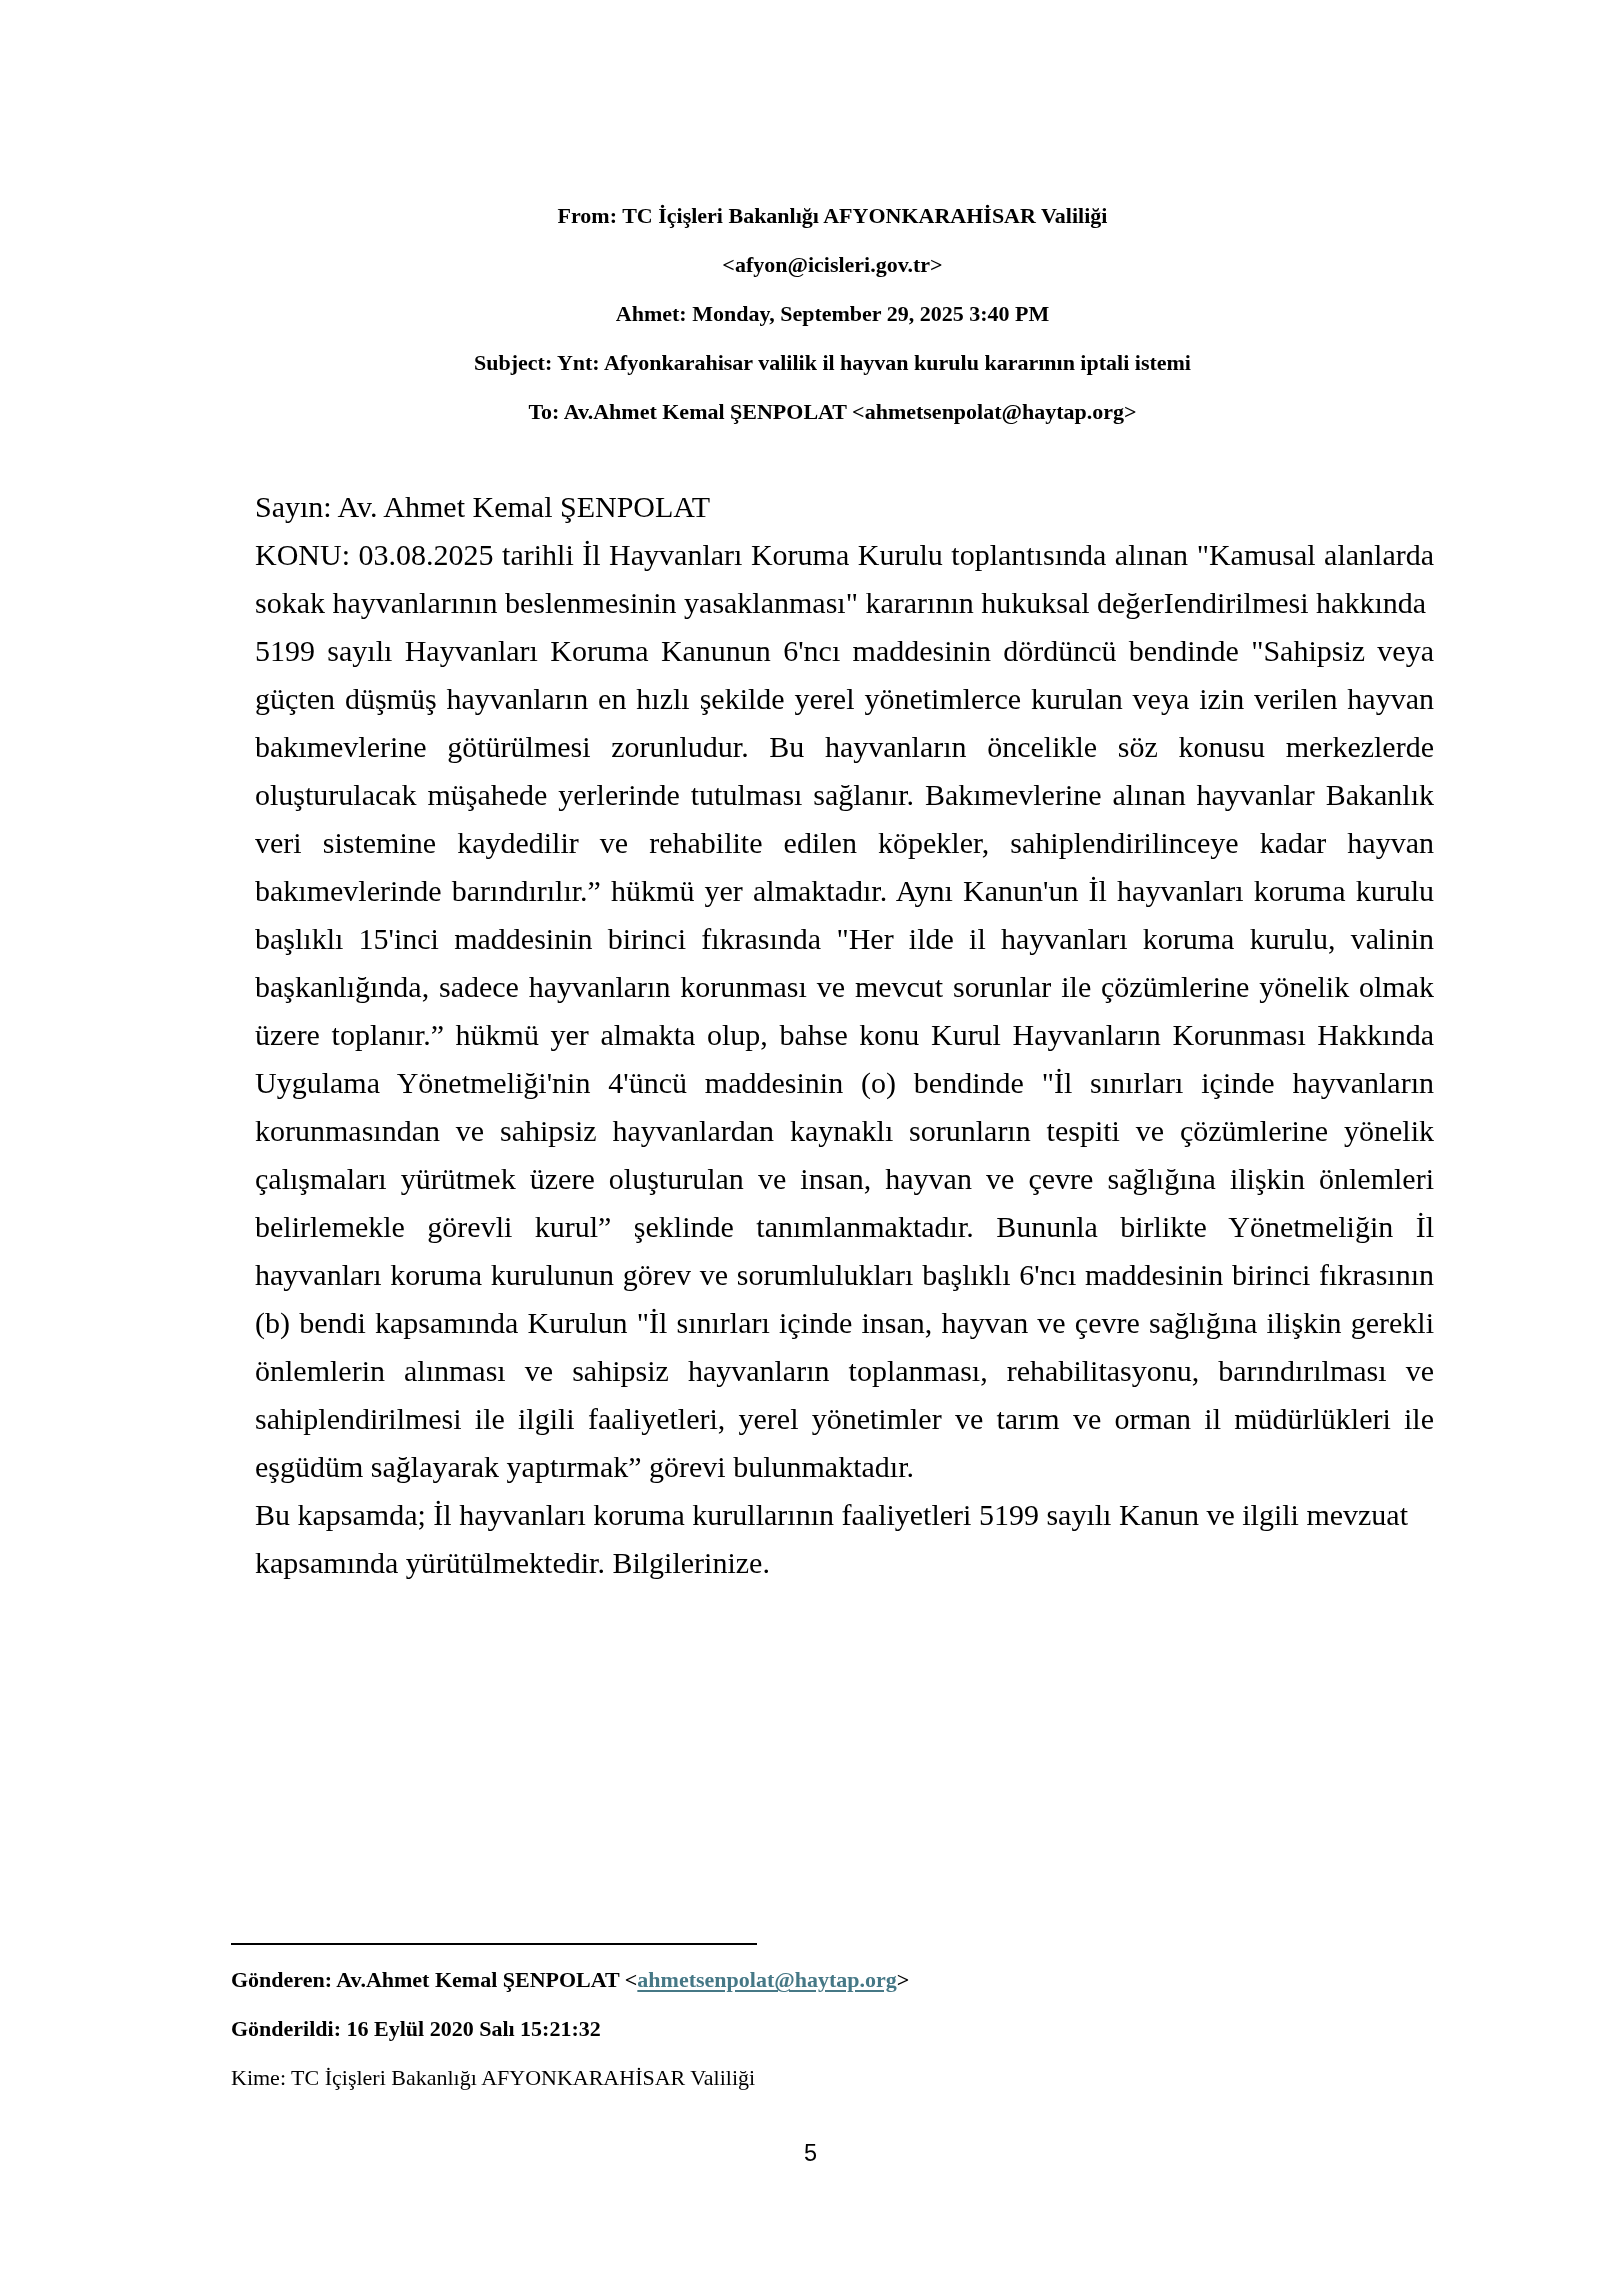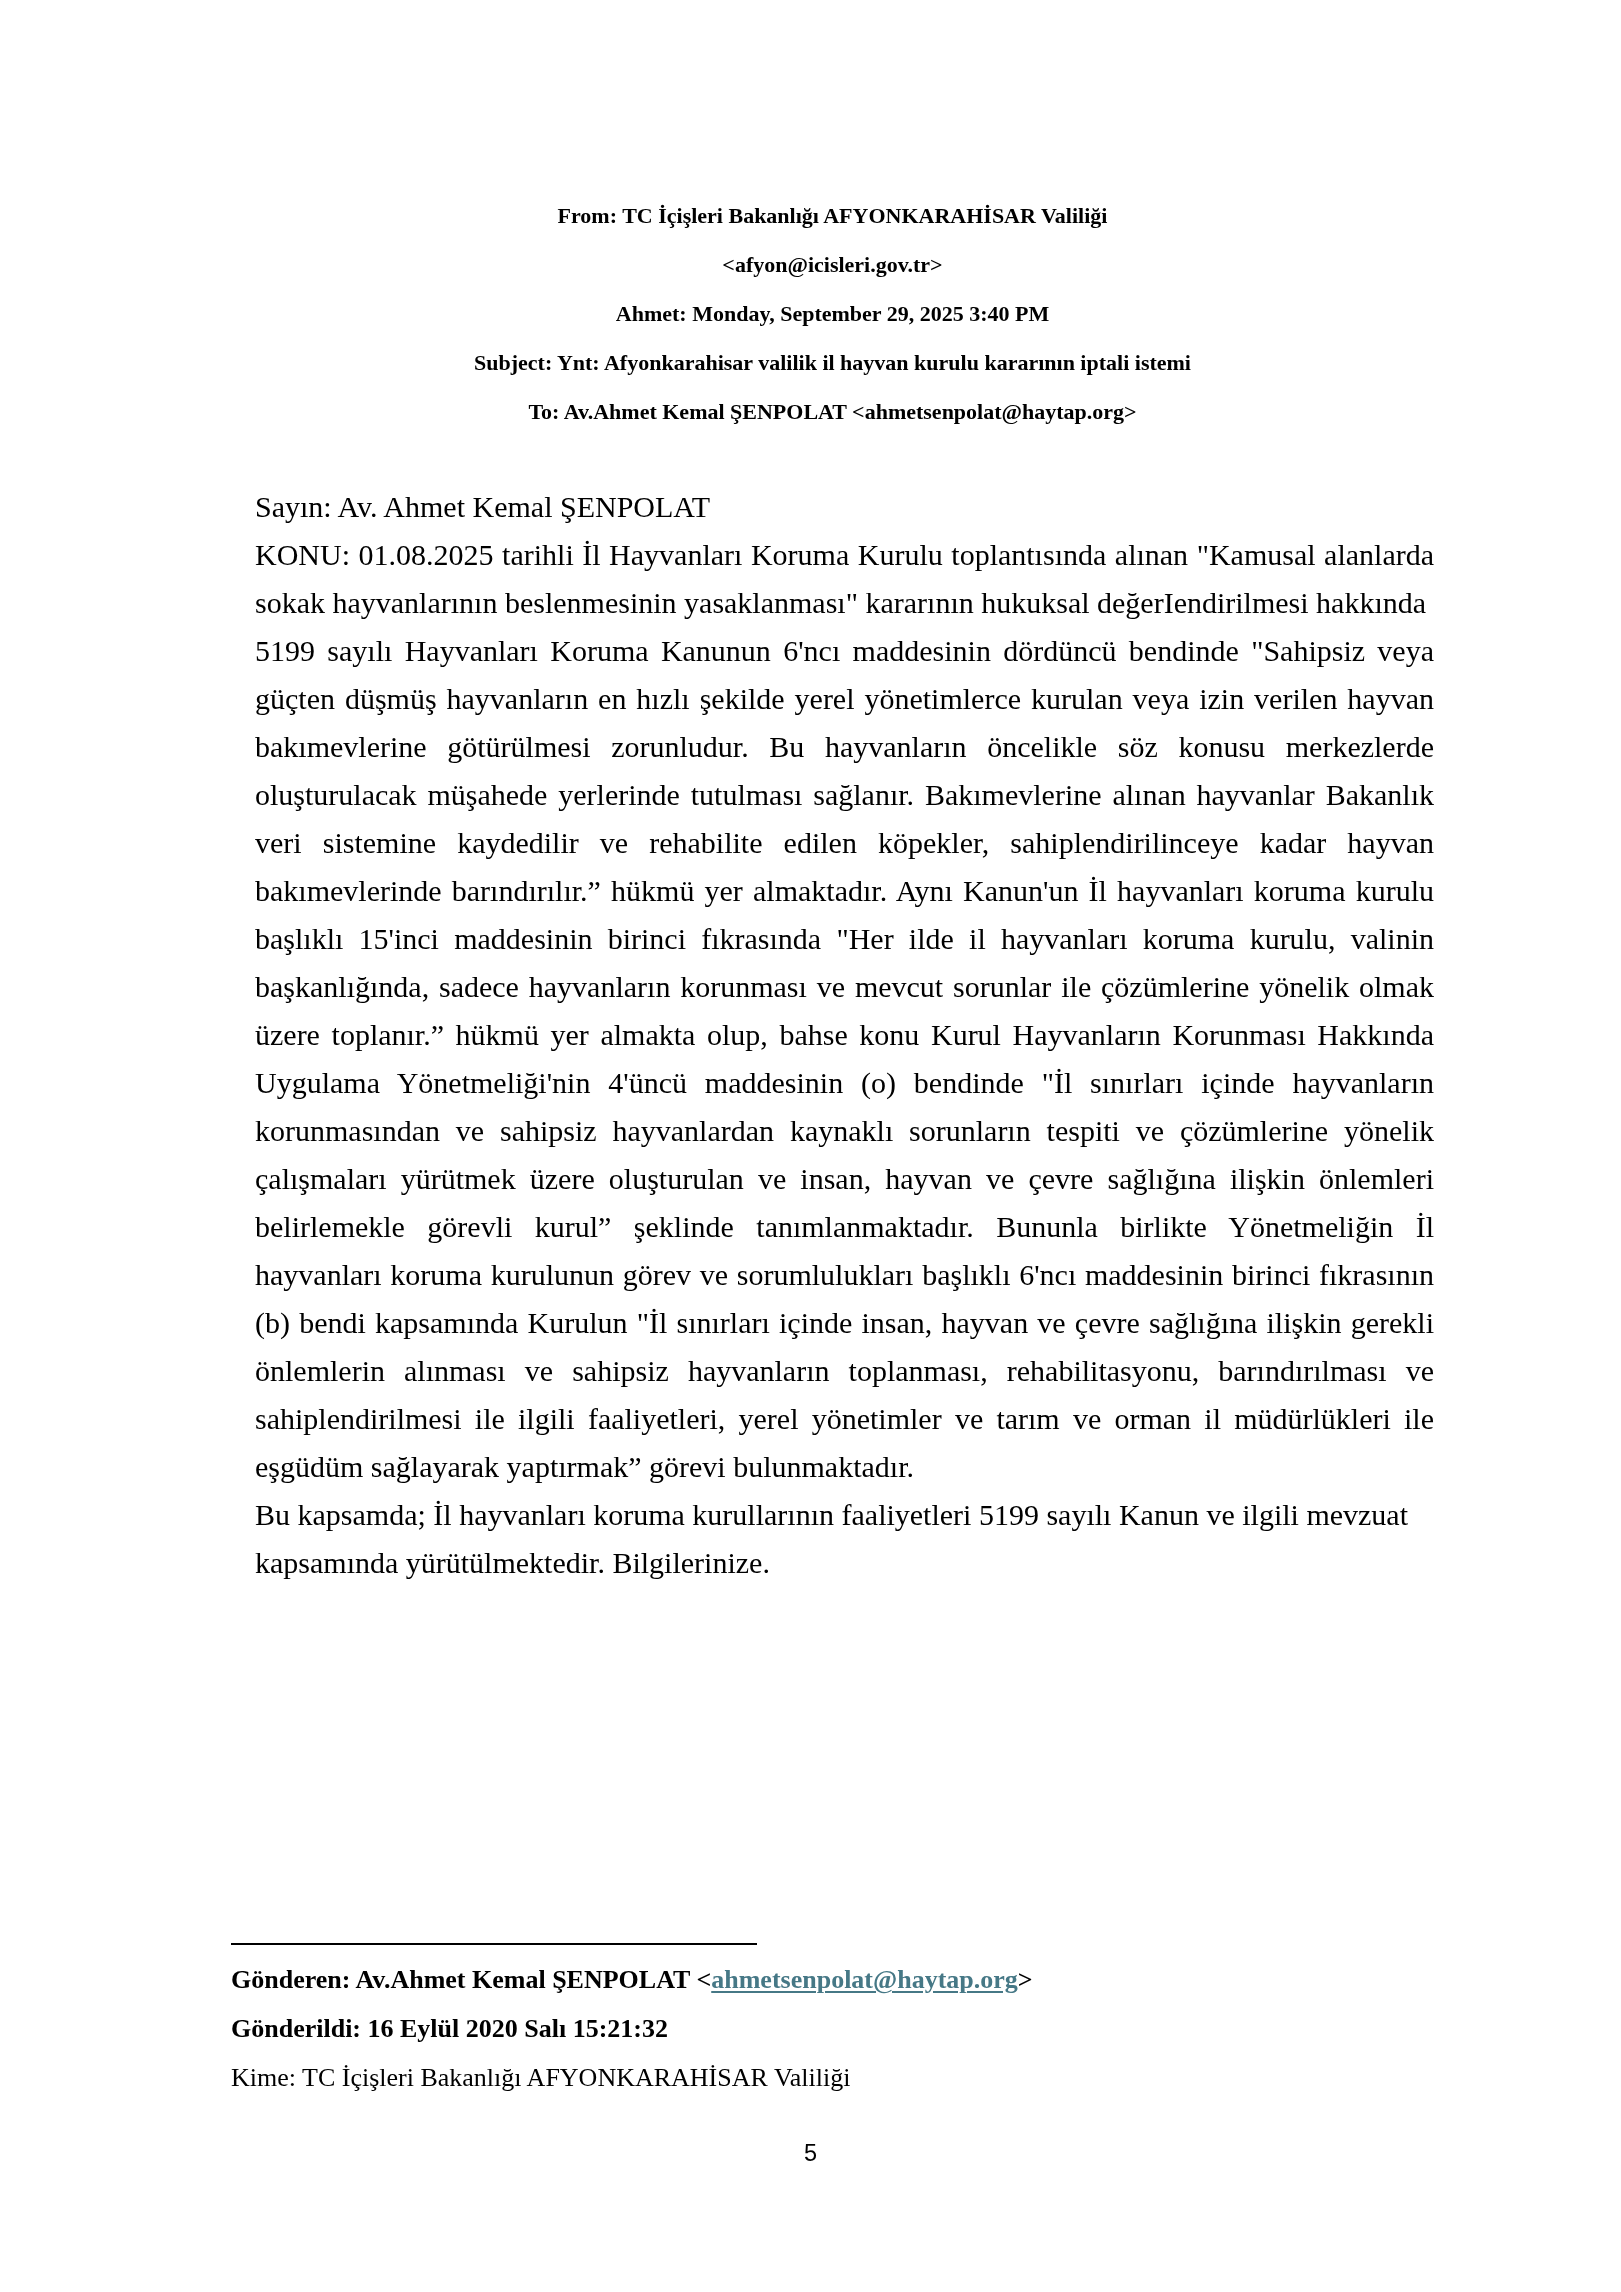--- a/index.html
+++ b/index.html
@@ -49,21 +49,21 @@
       height: 0;
       border-top: 2px solid #000000;
     }
     .footer-block {
       position: absolute;
       left: 231px;
       top: 1955px;
       width: 1203px;
     }
     .footer-block .line {
-      font-size: 26px;
+      font-size: 22px;
       line-height: 49px;
       white-space: nowrap;
     }
     .footer-block .bold { font-weight: bold; }
     .email-link {
       color: #467886;
       text-decoration: underline;
       text-decoration-thickness: 2px;
       text-underline-offset: 2.9px;
     }
@@ -99,21 +99,21 @@
     <div class="line">
       <span>To:</span>
       <span>Av.Ahmet Kemal ŞENPOLAT &lt;ahmetsenpolat@haytap.org&gt;</span>
     </div>
   </div>
 
   <div class="spacer-header"></div>
 
   <div class="body-text">
     <p class="left">Sayın: Av. Ahmet Kemal ŞENPOLAT</p>
-    <p>KONU: 01.08.2025 tarihli İl Hayvanları Koruma Kurulu toplantısında alınan "Kamusal alanlarda sokak hayvanlarının beslenmesinin yasaklanması" kararının hukuksal değerIendirilmesi hakkında</p>
+    <p>KONU: 03.08.2025 tarihli İl Hayvanları Koruma Kurulu toplantısında alınan "Kamusal alanlarda sokak hayvanlarının beslenmesinin yasaklanması" kararının hukuksal değerIendirilmesi hakkında</p>
     <p>5199 sayılı Hayvanları Koruma Kanunun 6'ncı maddesinin dördüncü bendinde "Sahipsiz veya güçten düşmüş hayvanların en hızlı şekilde yerel yönetimlerce kurulan veya izin verilen hayvan bakımevlerine götürülmesi zorunludur. Bu hayvanların öncelikle söz konusu merkezlerde oluşturulacak müşahede yerlerinde tutulması sağlanır. Bakımevlerine alınan hayvanlar Bakanlık veri sistemine kaydedilir ve rehabilite edilen köpekler, sahiplendirilinceye kadar hayvan bakımevlerinde barındırılır.” hükmü yer almaktadır. Aynı Kanun'un İl hayvanları koruma kurulu başlıklı 15'inci maddesinin birinci fıkrasında "Her ilde il hayvanları koruma kurulu, valinin başkanlığında, sadece hayvanların korunması ve mevcut sorunlar ile çözümlerine yönelik olmak üzere toplanır.” hükmü yer almakta olup, bahse konu Kurul Hayvanların Korunması Hakkında Uygulama Yönetmeliği'nin 4'üncü maddesinin (o) bendinde "İl sınırları içinde hayvanların korunmasından ve sahipsiz hayvanlardan kaynaklı sorunların tespiti ve çözümlerine yönelik çalışmaları yürütmek üzere oluşturulan ve insan, hayvan ve çevre sağlığına ilişkin önlemleri belirlemekle görevli kurul” şeklinde tanımlanmaktadır. Bununla birlikte Yönetmeliğin İl hayvanları koruma kurulunun görev ve sorumlulukları başlıklı 6'ncı maddesinin birinci fıkrasının (b) bendi kapsamında Kurulun "İl sınırları içinde insan, hayvan ve çevre sağlığına ilişkin gerekli önlemlerin alınması ve sahipsiz hayvanların toplanması, rehabilitasyonu, barındırılması ve sahiplendirilmesi ile ilgili faaliyetleri, yerel yönetimler ve tarım ve orman il müdürlükleri ile eşgüdüm sağlayarak yaptırmak” görevi bulunmaktadır.</p>
     <p class="left">Bu kapsamda; İl hayvanları koruma kurullarının faaliyetleri 5199 sayılı Kanun ve ilgili mevzuat kapsamında yürütülmektedir. Bilgilerinize.</p>
   </div>
 </div>
 
 <div class="separator"></div>
 
 <div class="footer-block">
   <div class="line bold">
     <span>Gönderen:</span>

